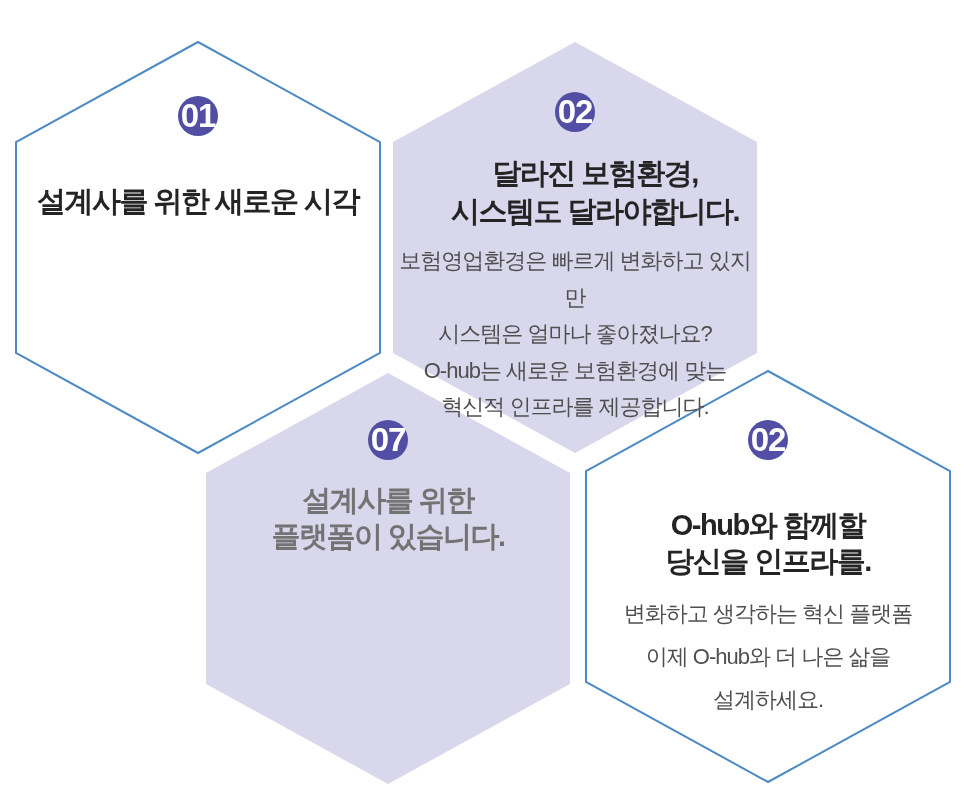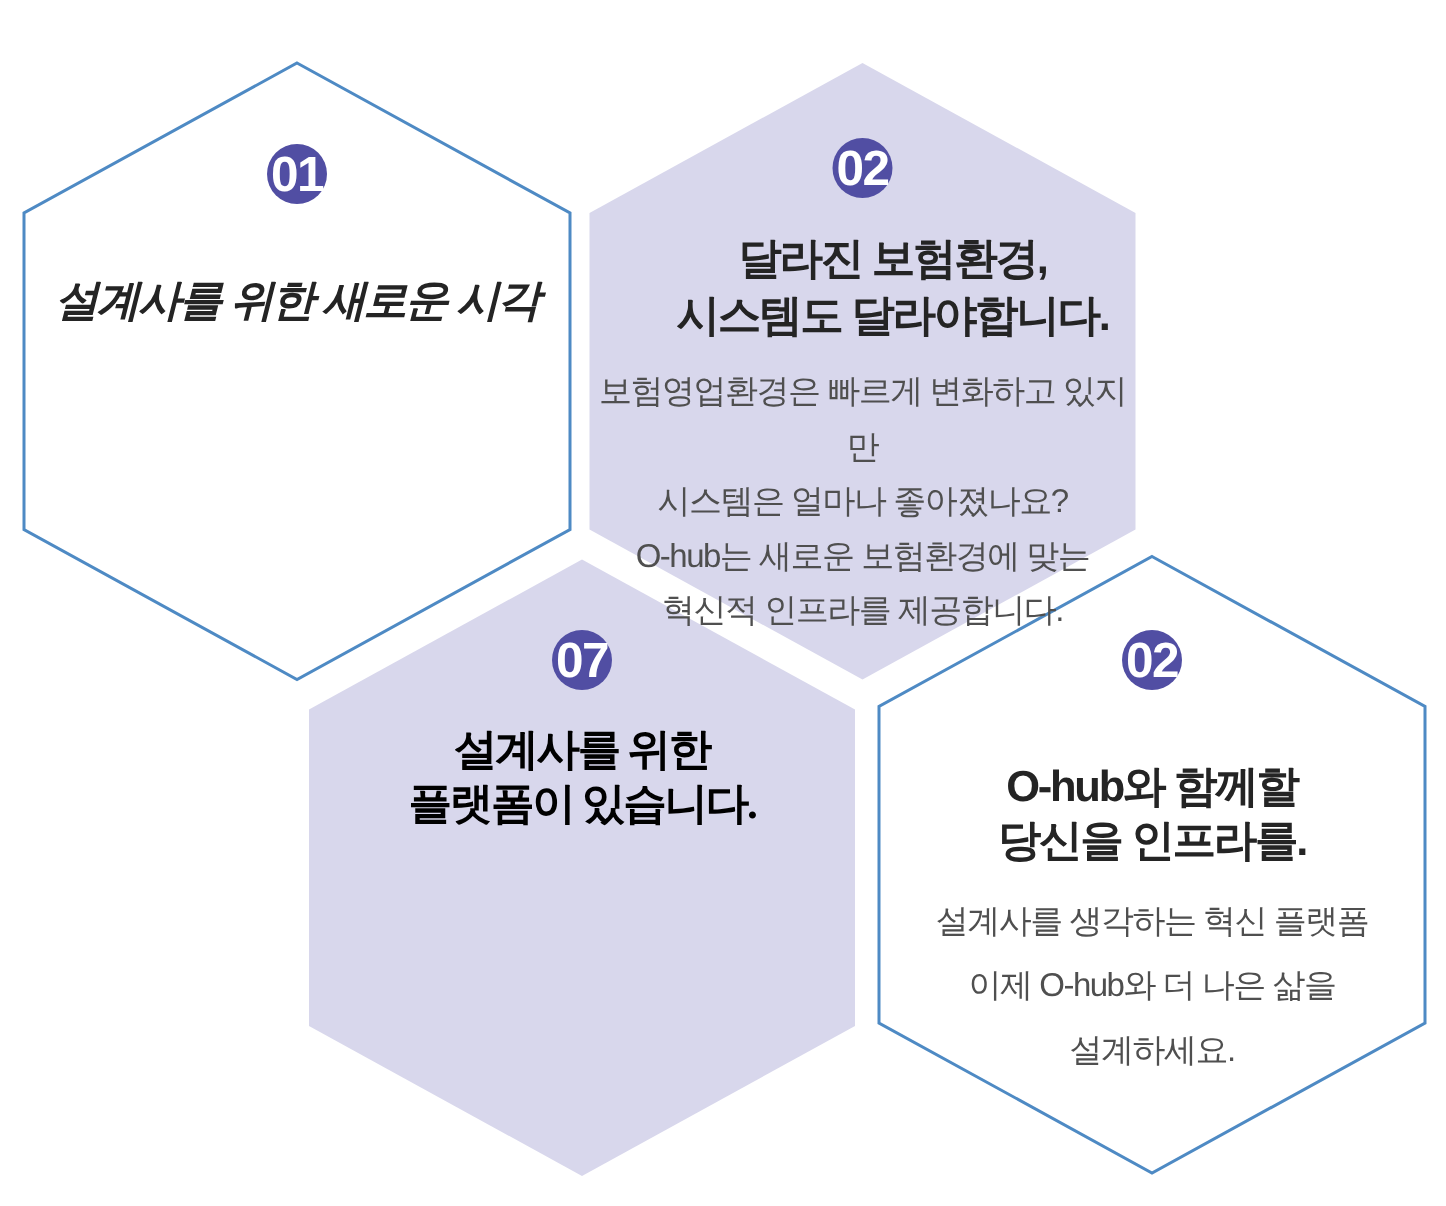--- a/index.html
+++ b/index.html
@@ -17,37 +17,37 @@
   .title{
     position:absolute;left:0;width:100%;text-align:center;
     font-size:29px;font-weight:bold;color:#242424;
     white-space:pre-line;letter-spacing:-1.5px;
   }
   .body-text{
     position:absolute;left:0;width:100%;text-align:center;
     font-size:22px;font-weight:normal;color:#4f4f4f;
     white-space:pre-line;letter-spacing:-1px;
   }
-  .card-03 .title{color:#000000;font-family:Liberation Serif, serif;}
+  .card-03 .title{color:#737373;}
 </style>
 </head>
 <body>
 
 <div class="stage">
 
   <svg class="hex-svg" width="964" height="804" viewBox="0 0 964 804">
     <polygon points="575,42 757,142 757,353 575,453 393,353 393,142" fill="#d8d7ec"></polygon>
     <polygon points="388,373 570,473 570,684 388,784 206,684 206,473" fill="#d8d7ec"></polygon>
     <polygon points="198,42 380,142 380,353 198,453 16,353 16,142" fill="#ffffff" stroke-width="2" stroke="#4e8ac4"></polygon>
     <polygon points="768,371 950,471 950,682 768,782 586,682 586,471" fill="#ffffff" stroke-width="2" stroke="#4e8ac4"></polygon>
   </svg>
 
   <div class="card card-01" style="left:16px;top:42px;">
     <div class="badge" style="top:54px;">01</div>
-    <div class="title" style="top:139px;line-height:40px;font-style:italic;">설계사를 위한 새로운 시각</div>
+    <div class="title" style="top:139px;line-height:40px;">설계사를 위한 새로운 시각</div>
   </div>
 
   <div class="card card-02" style="left:393px;top:42px;">
     <div class="badge" style="top:50px;">02</div>
     <div class="title" style="top:112px;line-height:38px;padding-left:20px;">달라진 보험환경,
 시스템도 달라야합니다.</div>
     <div class="body-text" style="top:201px;line-height:36.5px;text-align:center;">보험영업환경은 빠르게 변화하고 있지만
 시스템은 얼마나 좋아졌나요?
 O-hub는 새로운 보험환경에 맞는
 혁신적 인프라를 제공합니다.</div>
@@ -56,18 +56,18 @@
   <div class="card card-03" style="left:206px;top:373px;">
     <div class="badge" style="top:47px;">07</div>
     <div class="title" style="top:109px;line-height:36px;">설계사를 위한
 플랫폼이 있습니다.</div>
   </div>
 
   <div class="card card-04" style="left:586px;top:371px;">
     <div class="badge" style="top:49px;">02</div>
     <div class="title" style="top:136px;line-height:36px;">O-hub와 함께할
 당신을 인프라를.</div>
-    <div class="body-text" style="top:221px;line-height:43px;">설계사를 생각하는 혁신 플랫폼
+    <div class="body-text" style="top:221px;line-height:43px;">변화하고 생각하는 혁신 플랫폼
 이제 O-hub와 더 나은 삶을
 설계하세요.</div>
   </div>
 
 </div>
 
 </body></html>

